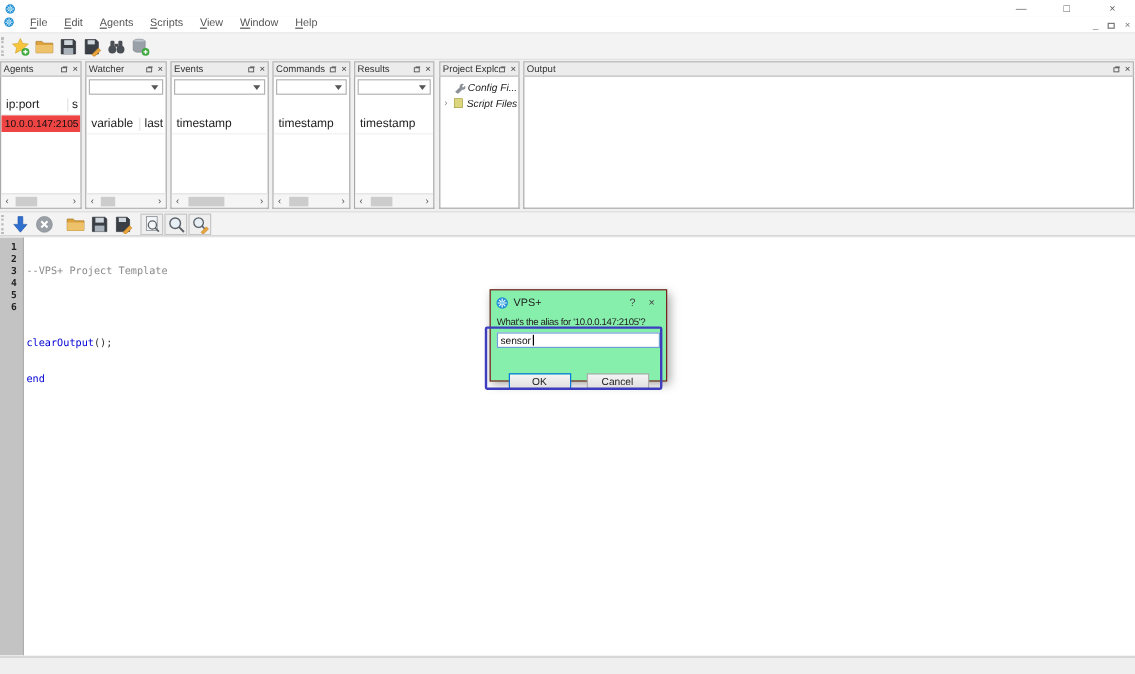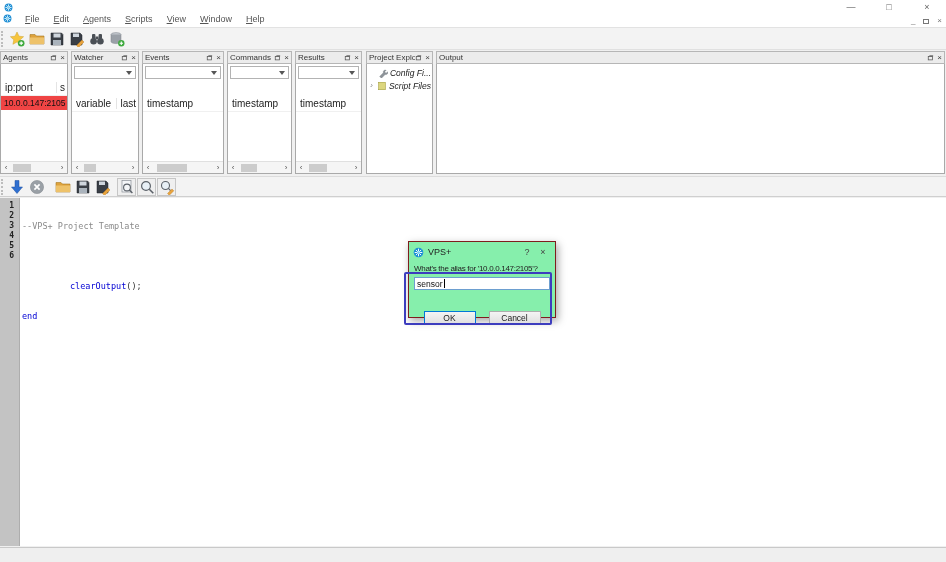--- a/index.html
+++ b/index.html
@@ -64,21 +64,21 @@
   
   .editor { position:absolute; left:0; top:198px; width:946px; height:348px; background:#fff; display:flex; }
   .gutter { width:20px; background:#c3c3c3; border-right:1px solid #adadad; padding-top:3px; }
   .gutter .ln { height:10px; font-family:"DejaVu Sans Mono", monospace; font-size:8px; font-weight:bold; color:#222; text-align:right; padding-right:5px; line-height:10px; }
   .code { flex:1; padding-top:3px; font-family:"DejaVu Sans Mono", monospace; font-size:8.5px; line-height:10px; white-space:pre; }
   .code .cl { height:10px; padding-left:2px; }
   .tok-comment { color:#8a8a8a; }
   .tok-kw { color:#0000d4; }
   .tok-name { color:#c40000; }
   .tok-fn { color:#0000d4; }
-  .indent1 { padding-left:42px;margin-left:48px; }
+  .indent1 { padding-left:42px; }
 
   
   .statusbar { position:absolute; left:0; top:547px; width:946px; height:15px; background:#efefef; border-top:1px solid #c9c9c9; }
 
   
   .dialog { position:absolute; left:408px; top:241px; width:148px; height:77px; background:#86efac; border:1px solid #7f1d1d; box-shadow:2px 3px 8px rgba(0,0,0,.35); z-index:20; }
   .dlg-titlebar { height:20px; display:flex; align-items:center; padding:0 4px; }
   .dlg-title { font-size:9px; color:#222; margin-left:4px; flex:1; }
   .dlg-help, .dlg-close { width:16px; text-align:center; font-size:9px; color:#444; }
   .dlg-label { font-size:8px; color:#222; margin:2px 5px 0 5px; white-space:nowrap; letter-spacing:-0.3px; }

